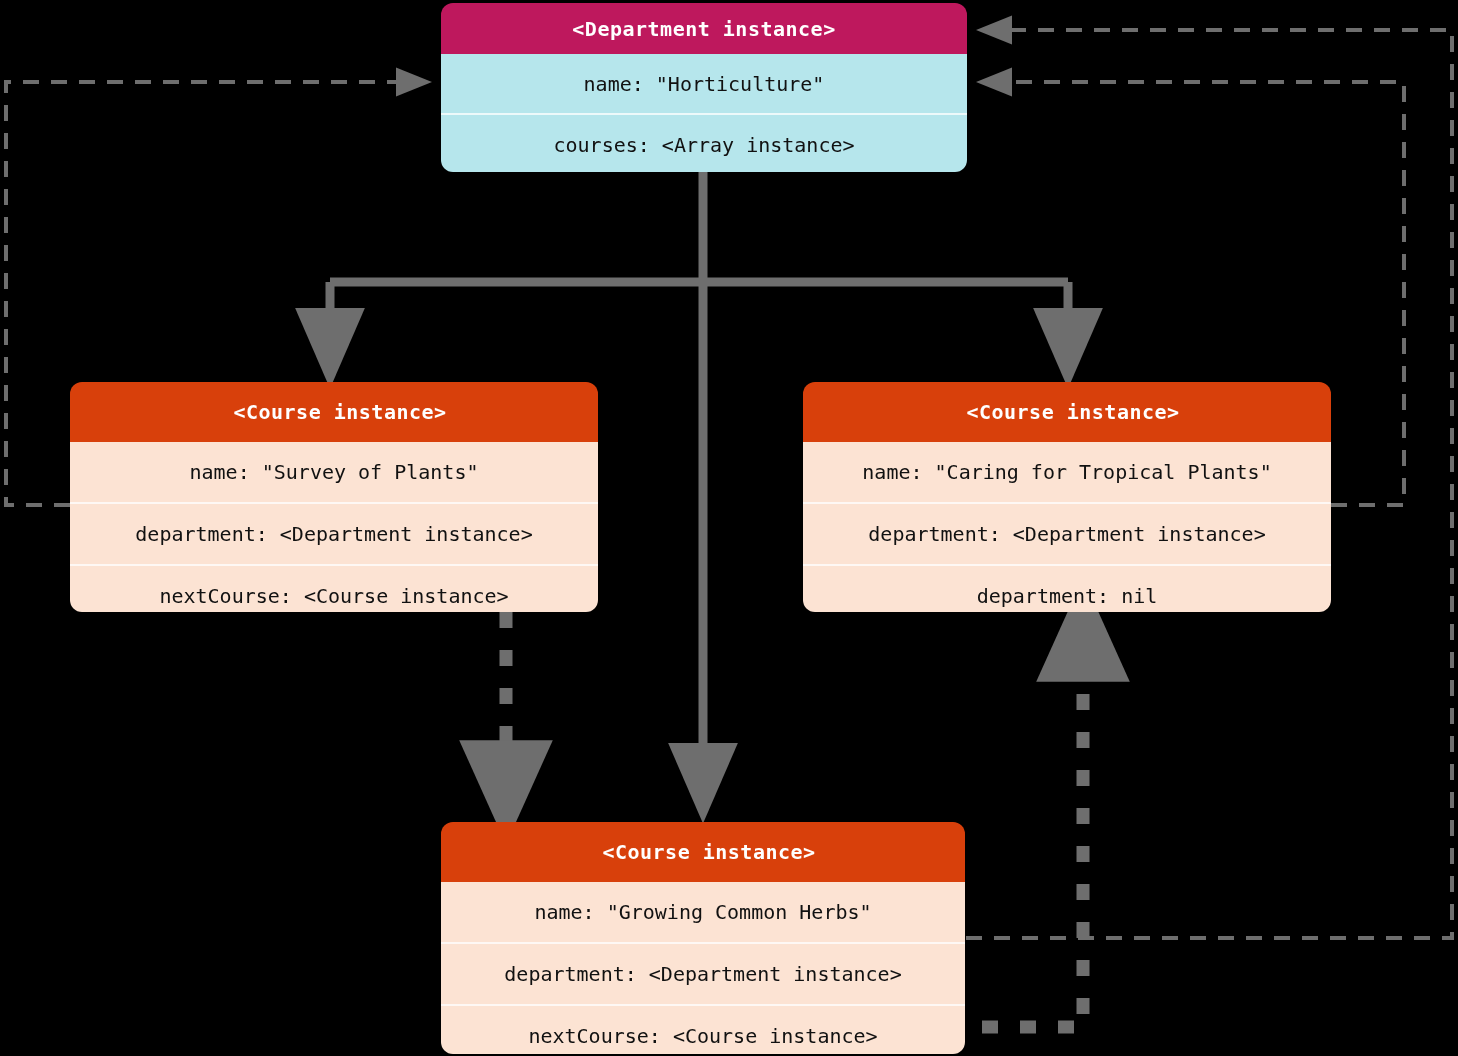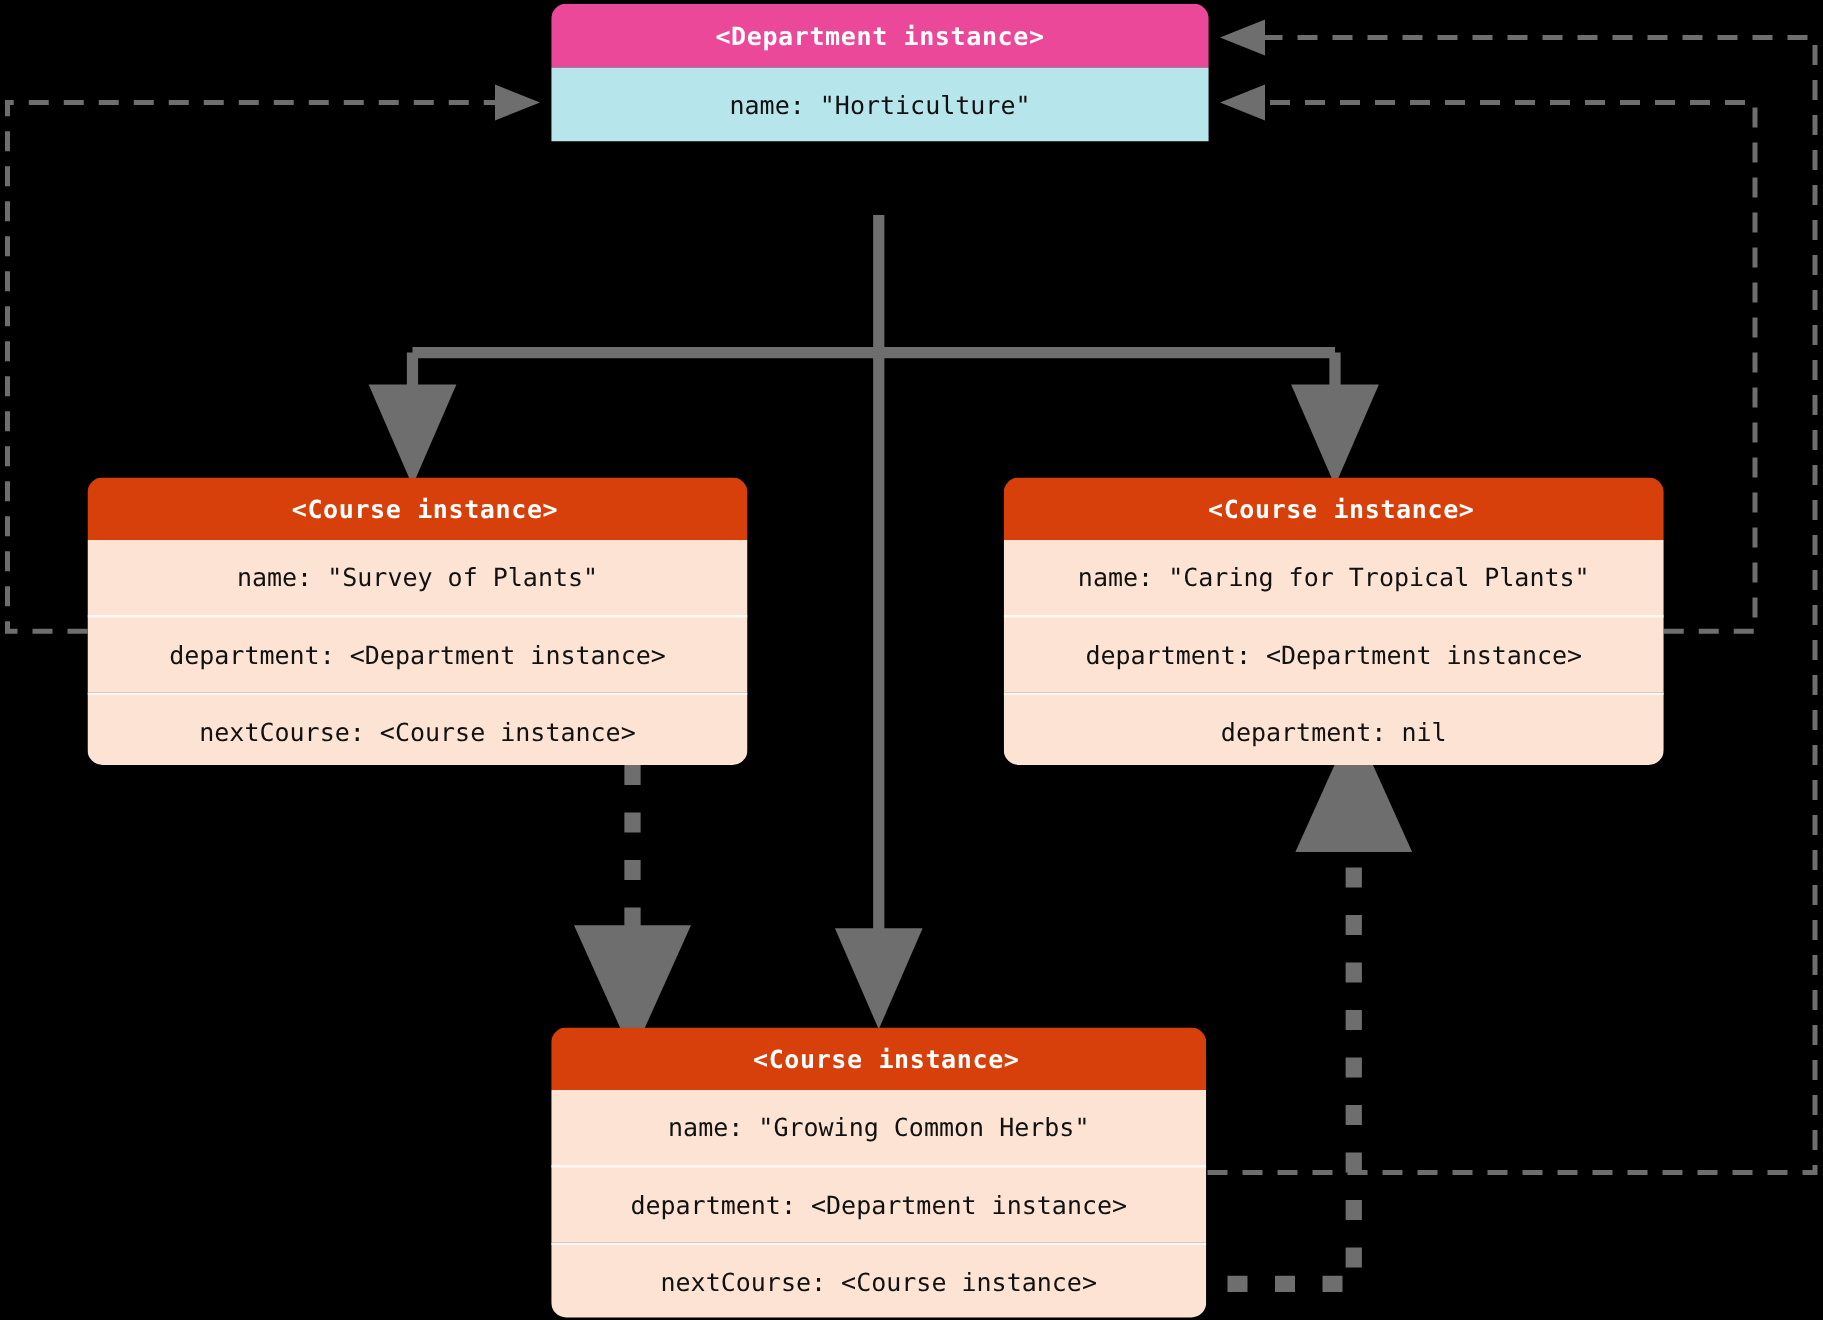--- a/index.html
+++ b/index.html
@@ -7,33 +7,33 @@
          font-family:"DejaVu Sans Mono","Liberation Mono",monospace;}
   svg.wires{position:absolute;left:0;top:0;width:1458px;height:1056px;pointer-events:none;}
 
   .node{position:absolute;border-radius:12px;overflow:hidden;box-sizing:border-box;}
   .node .hdr{font-weight:bold;color:#fff;text-align:center;
              font-size:20px;letter-spacing:.5px;display:flex;align-items:center;justify-content:center;}
   .node .row{text-align:center;font-size:20px;color:#111;
              display:flex;align-items:center;justify-content:center;}
   .node .row + .row{border-top:2px solid rgba(255,255,255,.75);}
 
-  .dept .hdr{background:#ec4899;}
+  .dept .hdr{background:#be185d;}
   .dept .row{background:#B6E6EC;}
   .course .hdr{background:#D8400B;}
   .course .row{background:#FCE3D3;}
 
   #dept{left:441px;top:3px;width:526px;height:169px;}
   #dept .hdr{height:51px;}
   #dept .row{height:59px;}
 
   #courseA{left:70px;top:382px;width:528px;height:230px;}
   #courseB{left:803px;top:382px;width:528px;height:230px;}
   #courseC{left:441px;top:822px;width:524px;height:232px;}
-  .course .hdr{height:50px;padding-left:12px;}
+  .course .hdr{height:60px;padding-left:12px;}
   .course .row{height:60px;}
 </style>
 </head>
 <body>
 
 <div id="stage">
 
   <svg class="wires" viewBox="0 0 1458 1056">
     <defs>
       <marker id="arrowSolid" markerWidth="9" markerHeight="9" refX="4.5" refY="4.5" orient="auto">
@@ -71,20 +71,21 @@
 
       <path d="M506,612 L506,787" marker-end="url(#arrowThick)"></path>
 
       <path d="M982,1027 L1083,1027 L1083,635" marker-end="url(#arrowThick)"></path>
     </g>
   </svg>
 
   <div id="dept" class="node dept">
     <div class="hdr">&lt;Department instance&gt;</div>
     <div class="row">name: "Horticulture"</div>
+    <div class="row">courses: &lt;Array instance&gt;</div>
   </div>
 
   <div id="courseA" class="node course">
     <div class="hdr">&lt;Course instance&gt;</div>
     <div class="row">name: "Survey of Plants"</div>
     <div class="row">department: &lt;Department instance&gt;</div>
     <div class="row">nextCourse: &lt;Course instance&gt;</div>
   </div>
 
   <div id="courseB" class="node course">

